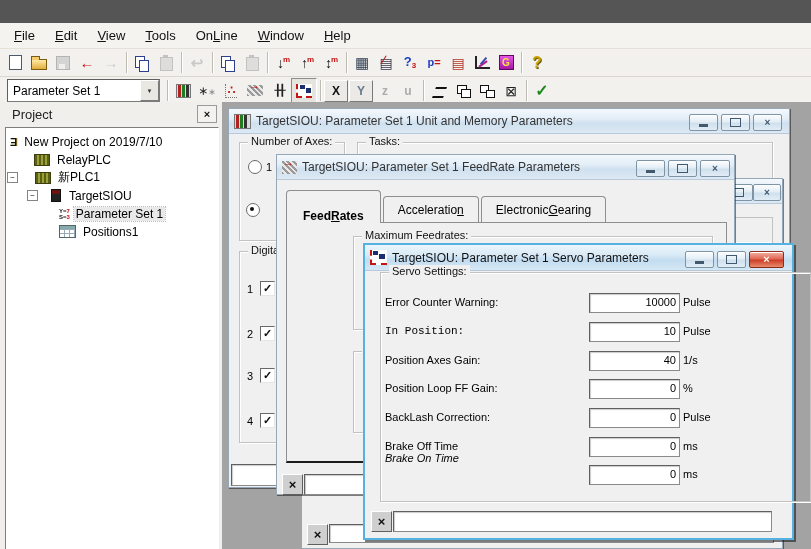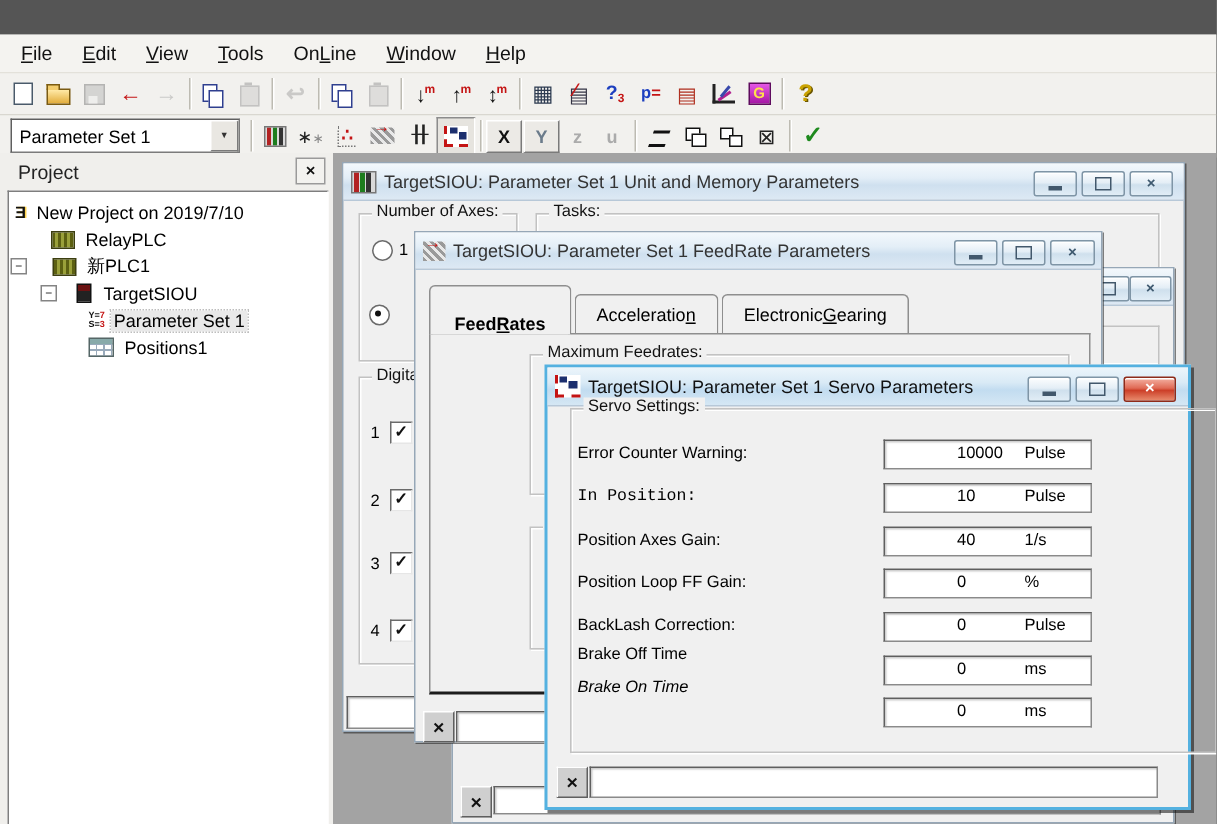--- a/index.html
+++ b/index.html
@@ -108,21 +108,21 @@
   .wi-feed{background:repeating-linear-gradient(45deg,#9a9a9a 0 2px,#e8e8e8 2px 4px);position:relative;}
   .wi-feed span{position:absolute;left:1px;top:-5px;color:#c41414;font-weight:bold;font-size:11px;}
   .wi-servo{background:#fff;border-bottom:2px dashed #c41414;border-left:2px dashed #c41414;position:relative;}
   .wi-servo::before{content:"";position:absolute;left:1px;top:1px;width:5px;height:4px;background:#1c2f6e;}
   .wi-servo::after{content:"";position:absolute;left:7px;top:4px;width:6px;height:5px;background:#1c2f6e;}
   .grp{position:absolute;border:1px solid #c2c2c2;box-shadow:inset 1px 1px 0 #ffffff,1px 1px 0 #ffffff;}
   .grp>label{position:absolute;top:-8px;left:8px;background:#f0f0f0;padding:0 3px;font-size:11px;color:#111;white-space:nowrap;}
   .lbl{position:absolute;font-size:11px;color:#000;white-space:nowrap;}
   .fld{position:absolute;background:#fff;border:1px solid #8a8a8a;border-top-color:#5f5f5f;border-left-color:#5f5f5f;
        box-shadow:inset 1px 1px 1px rgba(80,80,80,.30);}
-  .fld.val{font-size:11px;text-align:left;padding-right:3px;color:#000;line-height:17px;padding-left:48px;}
+  .fld.val{font-size:11px;text-align:right;padding-right:3px;color:#000;line-height:17px;}
   .xbtn{position:absolute;width:19px;height:19px;background:#cfcfcf;border:1px solid;border-color:#fff #5f5f5f #5f5f5f #fff;
         display:flex;align-items:center;justify-content:center;font-size:13px;font-weight:bold;color:#111;line-height:1;}
   .cb{position:absolute;width:13px;height:13px;background:#fff;border:1px solid #6a6a6a;border-bottom-color:#e6e6e6;border-right-color:#e6e6e6;
       display:flex;align-items:center;justify-content:center;font-size:11px;font-weight:bold;color:#111;line-height:1;}
   .radio{position:absolute;width:12px;height:12px;border-radius:50%;background:#fff;border:1px solid #6a6a6a;}
   .radio.on::after{content:"";position:absolute;left:3px;top:3px;width:4px;height:4px;border-radius:50%;background:#111;}
   .tabs{position:absolute;left:9px;top:36px;display:flex;align-items:flex-end;height:32px;}
   .tab{height:26px;padding:0 14px;display:flex;align-items:center;border:1px solid #8e8e8e;border-bottom:none;
        border-radius:4px 4px 0 0;background:#f0f0f0;font-size:12px;margin-right:2px;color:#000;}
   .tab.on{height:32px;font-weight:bold;padding:0 16px;z-index:2;align-items:flex-end;}
@@ -461,21 +461,21 @@
       <span class="lbl" style="left:318px;top:109px;">1/s</span>
 
       <span class="lbl" style="left:20px;top:137px;">Position Loop FF Gain:</span>
       <div class="fld val" style="left:224px;top:134px;width:86px;height:18px;">0</div>
       <span class="lbl" style="left:318px;top:137px;">%</span>
 
       <span class="lbl" style="left:20px;top:166px;">BackLash Correction:</span>
       <div class="fld val" style="left:224px;top:163px;width:86px;height:18px;">0</div>
       <span class="lbl" style="left:318px;top:166px;">Pulse</span>
 
-      <span class="lbl" style="left:20px;top:185px;">Brake Off Time</span>
+      <span class="lbl" style="left:20px;top:195px;">Brake Off Time</span>
       <div class="fld val" style="left:224px;top:192px;width:86px;height:18px;">0</div>
       <span class="lbl" style="left:318px;top:195px;">ms</span>
 
       <span class="lbl" style="left:20px;top:207px;font-style:italic;">Brake On Time</span>
       <div class="fld val" style="left:224px;top:220px;width:86px;height:18px;">0</div>
       <span class="lbl" style="left:318px;top:223px;">ms</span>
 
       <div class="xbtn" style="left:6px;top:266px;">
           <span>×</span>
         </div>

